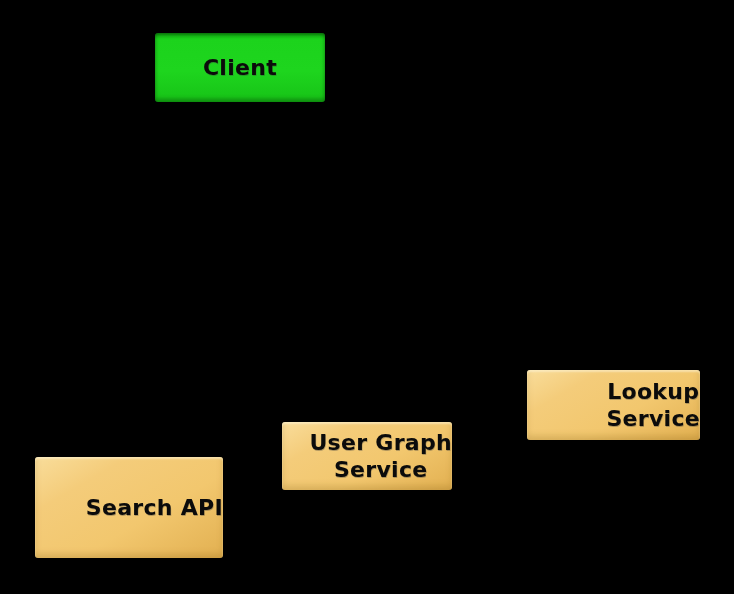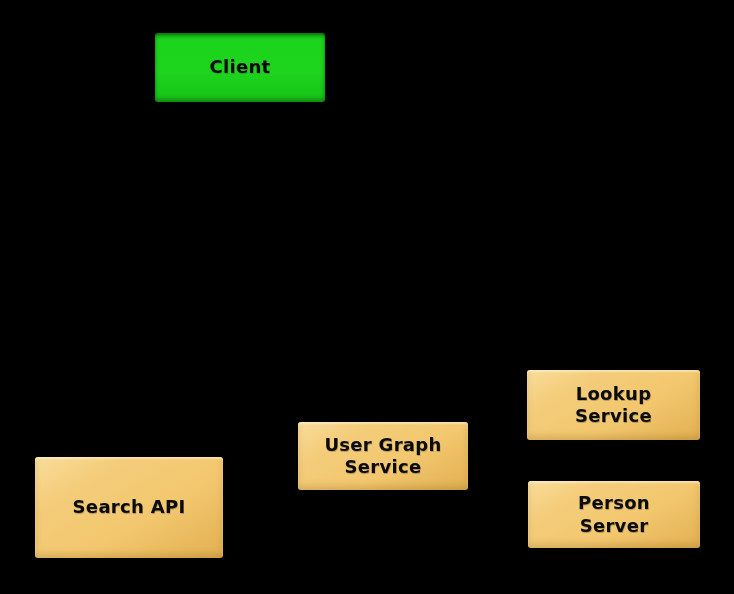--- a/index.html
+++ b/index.html
@@ -18,46 +18,47 @@
   .node {
     position: absolute;
     display: flex;
     align-items: center;
     justify-content: center;
     border-radius: 3px;
     box-shadow: 3px 5px 9px rgba(0,0,0,0.9);
   }
   .node .label {
     font-weight: 700;
-    font-size: 18px;
+    font-size: 22px;
     letter-spacing: 0.3px;
     color: #0b0b0b;
     text-align: center;
     white-space: pre-line;
     line-height: 1.25;
     text-shadow: 0.5px 0.5px 0 rgba(60,60,60,0.35);
   }
   
   .fill-green {
     background: linear-gradient(180deg, #0fa80f 0%, #1cd31c 9%, #1ed51e 55%, #18c618 92%, #12b012 100%);
     box-shadow: inset 0 2px 3px rgba(0,0,0,0.30), inset 0 -3px 5px rgba(0,0,0,0.22), 3px 5px 9px rgba(0,0,0,0.9);
   }
   .fill-gold {
     background: linear-gradient(150deg, #eecb55 0%, #ddb436 28%, #d8ae2e 62%, #c69c23 100%);
     box-shadow: inset 0 2px 2px rgba(255,245,200,0.45), inset 0 -4px 6px rgba(90,60,0,0.25), 3px 5px 9px rgba(0,0,0,0.9);
   }
   .fill-tan {
     background: linear-gradient(150deg, #f9dd9b 0%, #f4cc7a 26%, #f2c76e 60%, #e2b051 100%);
     box-shadow: inset 0 2px 2px rgba(255,248,220,0.55), inset 0 -4px 6px rgba(120,80,10,0.22), 3px 5px 9px rgba(0,0,0,0.9);
+    justify-content: flex-end;
   }
   
   #node-client            { left: 155px; top: 33px;  width: 170px; height: 69px;  }
   #node-web-server        { left: 157px; top: 216px; width: 171px; height: 106px; }
   #node-search-api        { left: 35px;  top: 457px; width: 188px; height: 101px; }
-  #node-user-graph-service{ left: 298px; top: 422px; width: 170px; height: 68px;  }
+  #node-user-graph-service{ left: 282px; top: 422px; width: 170px; height: 68px;  }
   #node-lookup-service    { left: 527px; top: 370px; width: 173px; height: 70px;  }
   #node-person-server     { left: 528px; top: 481px; width: 172px; height: 67px;  }
 </style>
 </head>
 <body>
 
 <div class="stage">
 
   <div class="node fill-green" id="node-client">
     <span class="label">Client</span>
@@ -71,18 +72,14 @@
   <div class="node fill-tan" id="node-user-graph-service">
     <span class="label">User Graph
 Service</span>
   </div>
 
   <div class="node fill-tan" id="node-lookup-service">
     <span class="label">Lookup
 Service</span>
   </div>
 
-  <div class="node fill-tan" id="node-person-server">
-    <span class="label">Person
-Server</span>
-  </div>
 
 </div>
 
 </body></html>

